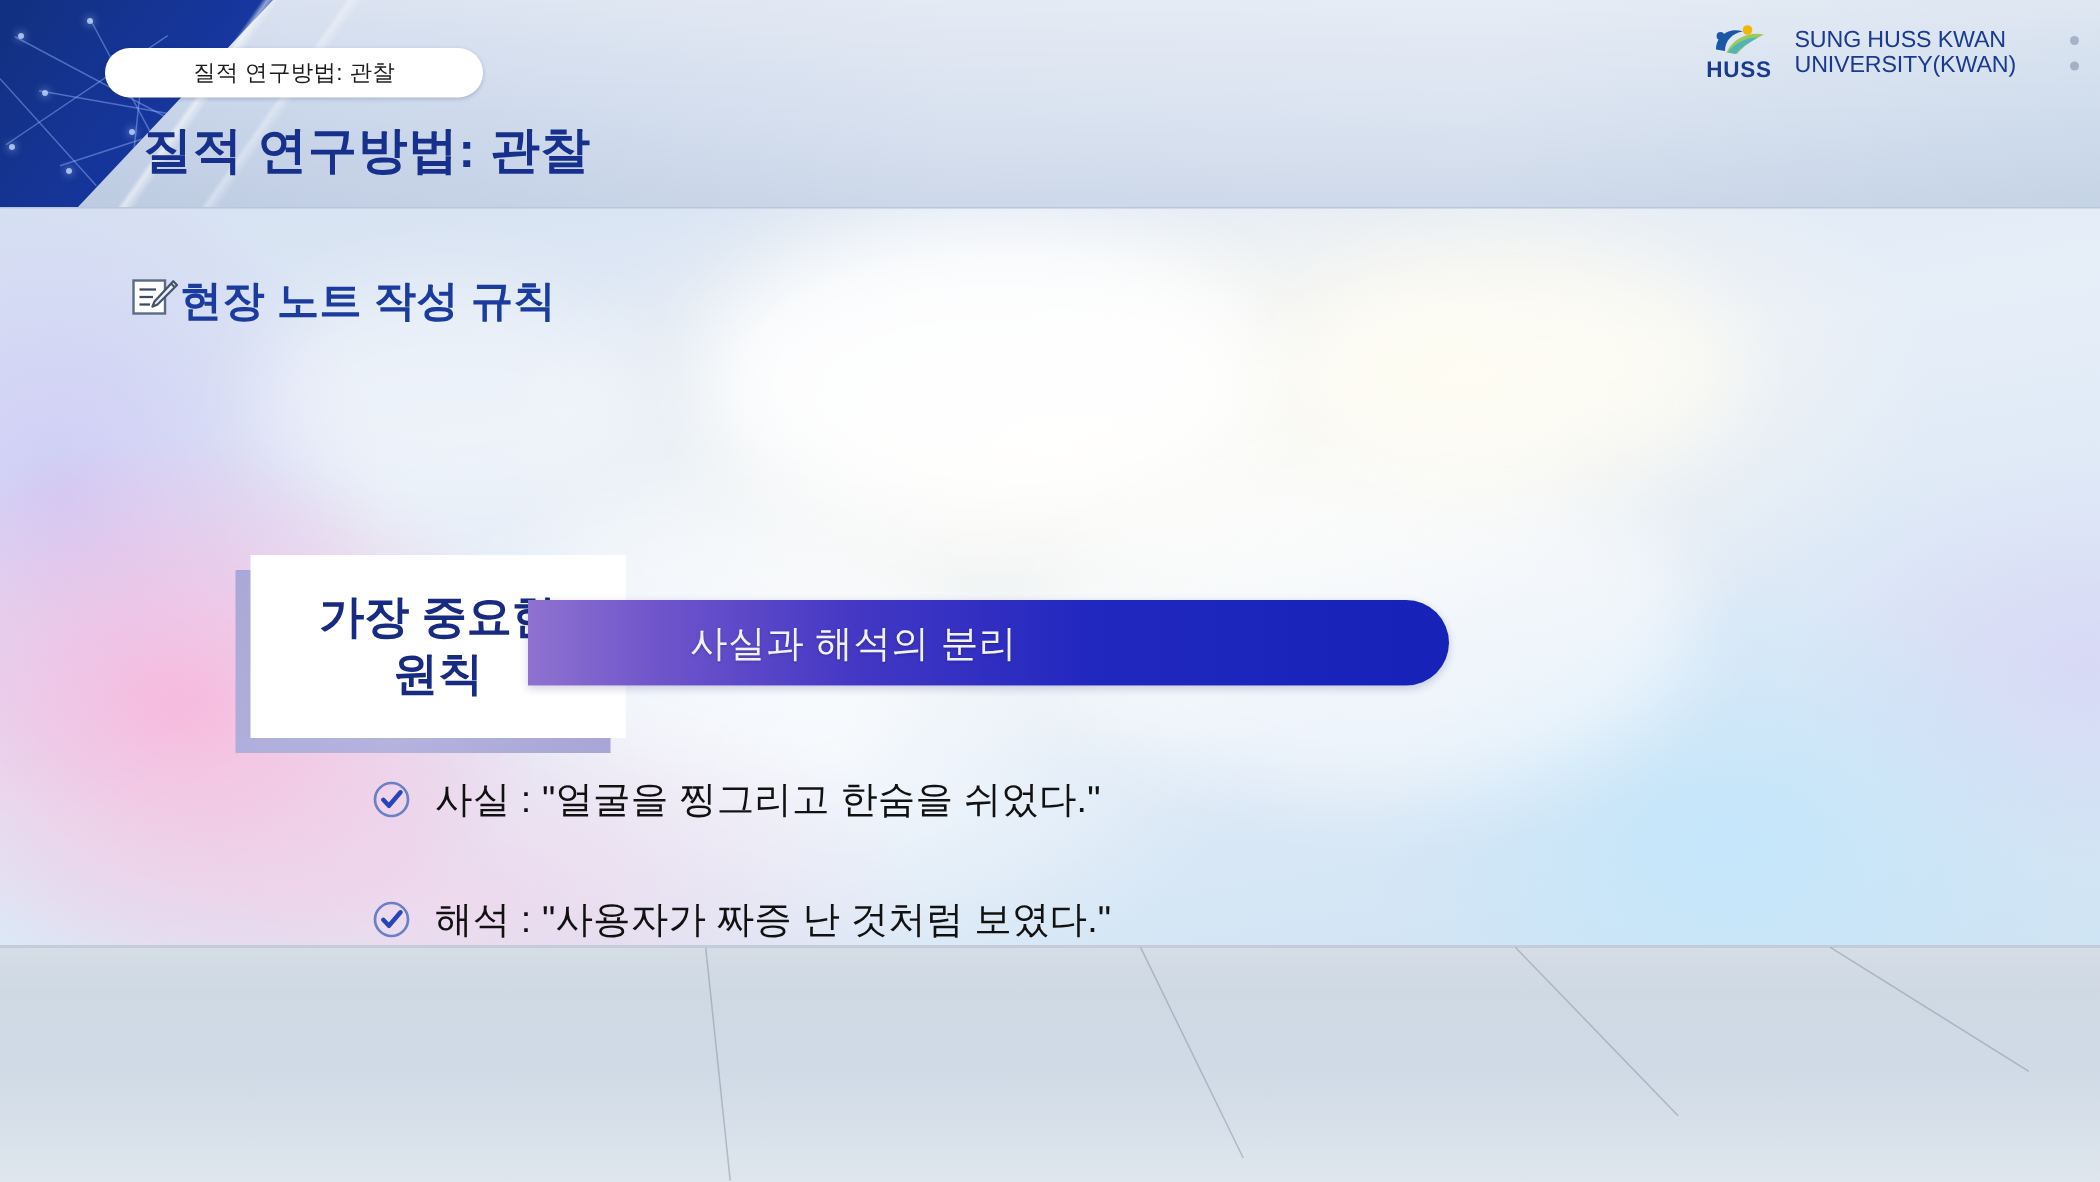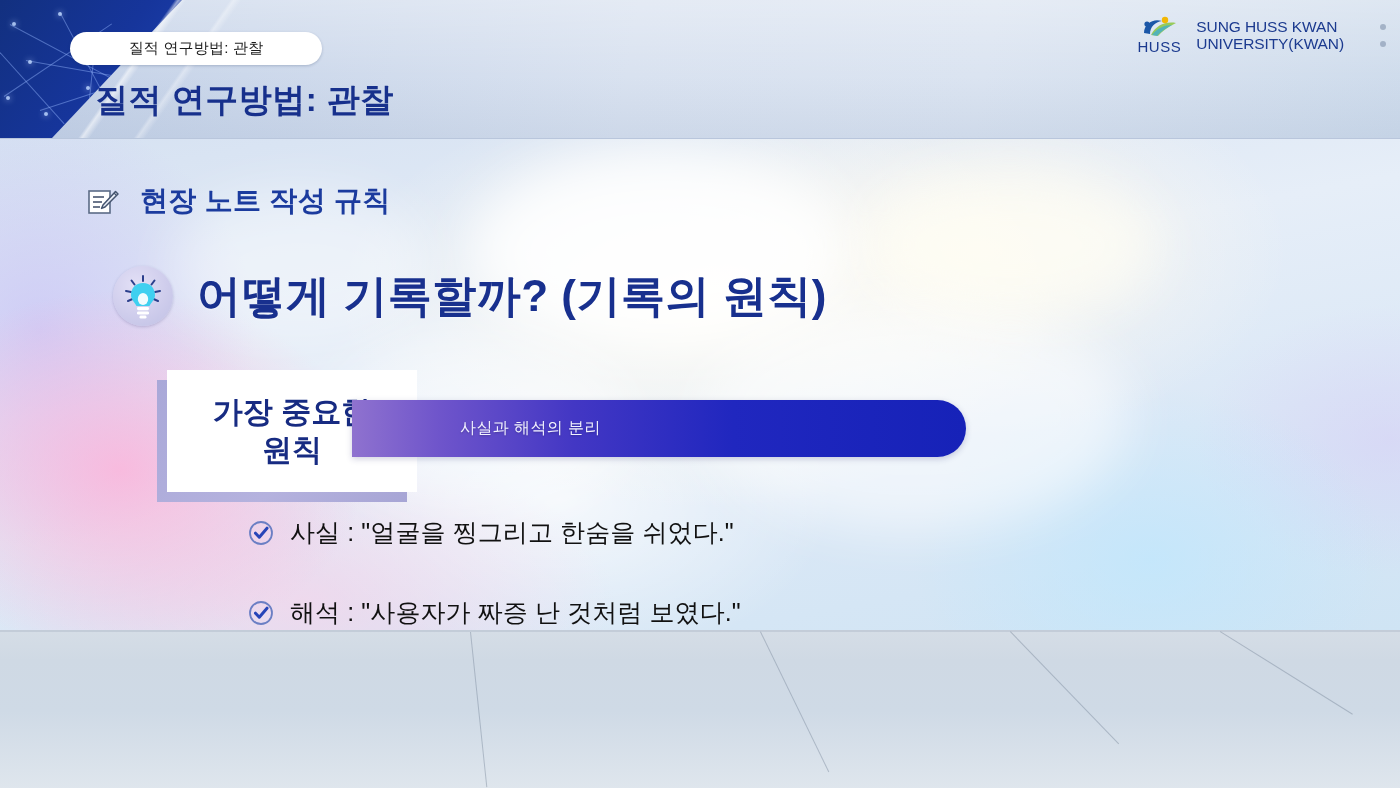--- a/index.html
+++ b/index.html
@@ -85,29 +85,29 @@
   
   .header-title{
     position:absolute;left:95px;top:78px;
     font-size:33px;font-weight:700;color:#17308c;letter-spacing:.5px;white-space:nowrap;
   }
 
   
   .logo{position:absolute;right:56px;top:16px;display:flex;align-items:center;gap:10px;}
   .logo-mark{display:flex;flex-direction:column;align-items:center;width:54px;}
   .logo-glyph{width:42px;height:22px;position:relative;}
-  .logo-word{font-size:15px;font-weight:400;color:#1b3a8f;letter-spacing:.5px;line-height:1;margin-top:1px;}
+  .logo-word{font-size:15px;font-weight:700;color:#1b3a8f;letter-spacing:.5px;line-height:1;margin-top:1px;}
   .logo-text{display:flex;flex-direction:column;line-height:1.12;}
   .logo-text span{font-size:15.5px;color:#1b3a8f;letter-spacing:-.1px;white-space:nowrap;}
   .logo-dots{position:absolute;right:14px;top:24px;display:flex;flex-direction:column;gap:11px;}
   .logo-dots i{display:block;width:6px;height:6px;border-radius:50%;background:rgba(120,138,165,.55);}
 
   
   .section-head{
-    position:absolute;left:86px;top:182px;display:flex;align-items:flex-end;gap:20px;
+    position:absolute;left:86px;top:182px;display:flex;align-items:flex-start;gap:0;
   }
   .memo-icon{width:34px;height:34px;position:relative;flex:none;}
   .section-head-text{font-size:28px;font-weight:700;color:#1b3b9e;letter-spacing:.3px;white-space:nowrap;}
 
   .main-title{
     position:absolute;left:113px;top:266px;display:flex;align-items:center;gap:24px;
   }
   .bulb-badge{
     width:60px;height:60px;border-radius:50%;flex:none;position:relative;
     background:radial-gradient(circle at 38% 32%, #e3e0f6 0%, #cfcdec 55%, #bfc0e4 100%);
@@ -136,21 +136,21 @@
   }
 
   .banner{
     position:absolute;left:352px;top:400px;width:614px;height:57px;
     border-radius:0 29px 29px 0;
     background:linear-gradient(90deg,#8f72cf 0%, #6f55cb 14%, #4337c4 36%, #2027bf 62%, #1622b8 100%);
     display:flex;align-items:center;
     box-shadow:0 2px 6px rgba(40,40,110,.22);
   }
   .banner span{
-    margin-left:108px;font-size:16px;color:#f2f2ff;letter-spacing:.4px;font-weight:400;
+    margin-left:108px;font-size:25px;color:#f2f2ff;letter-spacing:.4px;font-weight:400;
     text-shadow:0 1px 2px rgba(0,0,0,.22);
   }
 
   
   .bullets{position:absolute;left:248px;top:516px;display:flex;flex-direction:column;gap:47px;}
   .bullet{display:flex;align-items:center;gap:16px;}
   .check-icon{width:26px;height:26px;flex:none;}
   .bullet-text{font-size:25px;color:#111111;letter-spacing:.1px;white-space:nowrap;}
 </style>
 </head>
@@ -235,41 +235,20 @@
         <line x1="7" y1="11" x2="18" y2="11" stroke="#3b4a66" stroke-width="1.5"></line>
         <line x1="7" y1="16" x2="16" y2="16" stroke="#3b4a66" stroke-width="1.5"></line>
         <line x1="7" y1="21" x2="14" y2="21" stroke="#3b4a66" stroke-width="1.5"></line>
         <path d="M29.5 5.5 L32 8 L19 21 L15.6 22.4 L17 19 Z" fill="#e9eef7" stroke="#44546f" stroke-width="1.5" stroke-linejoin="round"></path>
         <path d="M28 7 L30.5 9.5" stroke="#44546f" stroke-width="1.3"></path>
       </svg>
     </span>
     <span class="section-head-text">현장 노트 작성 규칙</span>
   </div>
 
-  <div class="main-title">
-    <span class="bulb-badge">
-      <svg width="60" height="60" viewBox="0 0 60 60">
-        <g stroke="#2b3f8c" stroke-width="2" stroke-linecap="round">
-          <line x1="30" y1="10" x2="30" y2="15"></line>
-          <line x1="18.5" y1="14.5" x2="21.5" y2="18.5"></line>
-          <line x1="41.5" y1="14.5" x2="38.5" y2="18.5"></line>
-          <line x1="13" y1="25" x2="18" y2="26"></line>
-          <line x1="47" y1="25" x2="42" y2="26"></line>
-          <line x1="15" y1="35" x2="19.5" y2="33"></line>
-          <line x1="45" y1="35" x2="40.5" y2="33"></line>
-        </g>
-        <path d="M30 17 C22.5 17, 18 22.5, 18 29 C18 34, 22 36.5, 23.5 40 L36.5 40 C38 36.5, 42 34, 42 29 C42 22.5, 37.5 17, 30 17 Z" fill="#3fd0f0"></path>
-        <ellipse cx="30" cy="33" rx="5.2" ry="6" fill="#ffffff" opacity=".92"></ellipse>
-        <rect x="24" y="41" width="12" height="3.2" rx="1.4" fill="#ffffff"></rect>
-        <rect x="24" y="45.4" width="12" height="3.2" rx="1.4" fill="#ffffff"></rect>
-        <rect x="26.5" y="49.6" width="7" height="3" rx="1.4" fill="#ffffff"></rect>
-      </svg>
-    </span>
-    <span class="main-title-text">어떻게 기록할까? (기록의 원칙)</span>
-  </div>
 
   <div class="principle-card">
     <div class="principle-shadow"></div>
     <div class="principle-face">
       <span>
         <span>가장 중요한</span><br>
         <span>원칙</span>
       </span>
     </div>
   </div>

